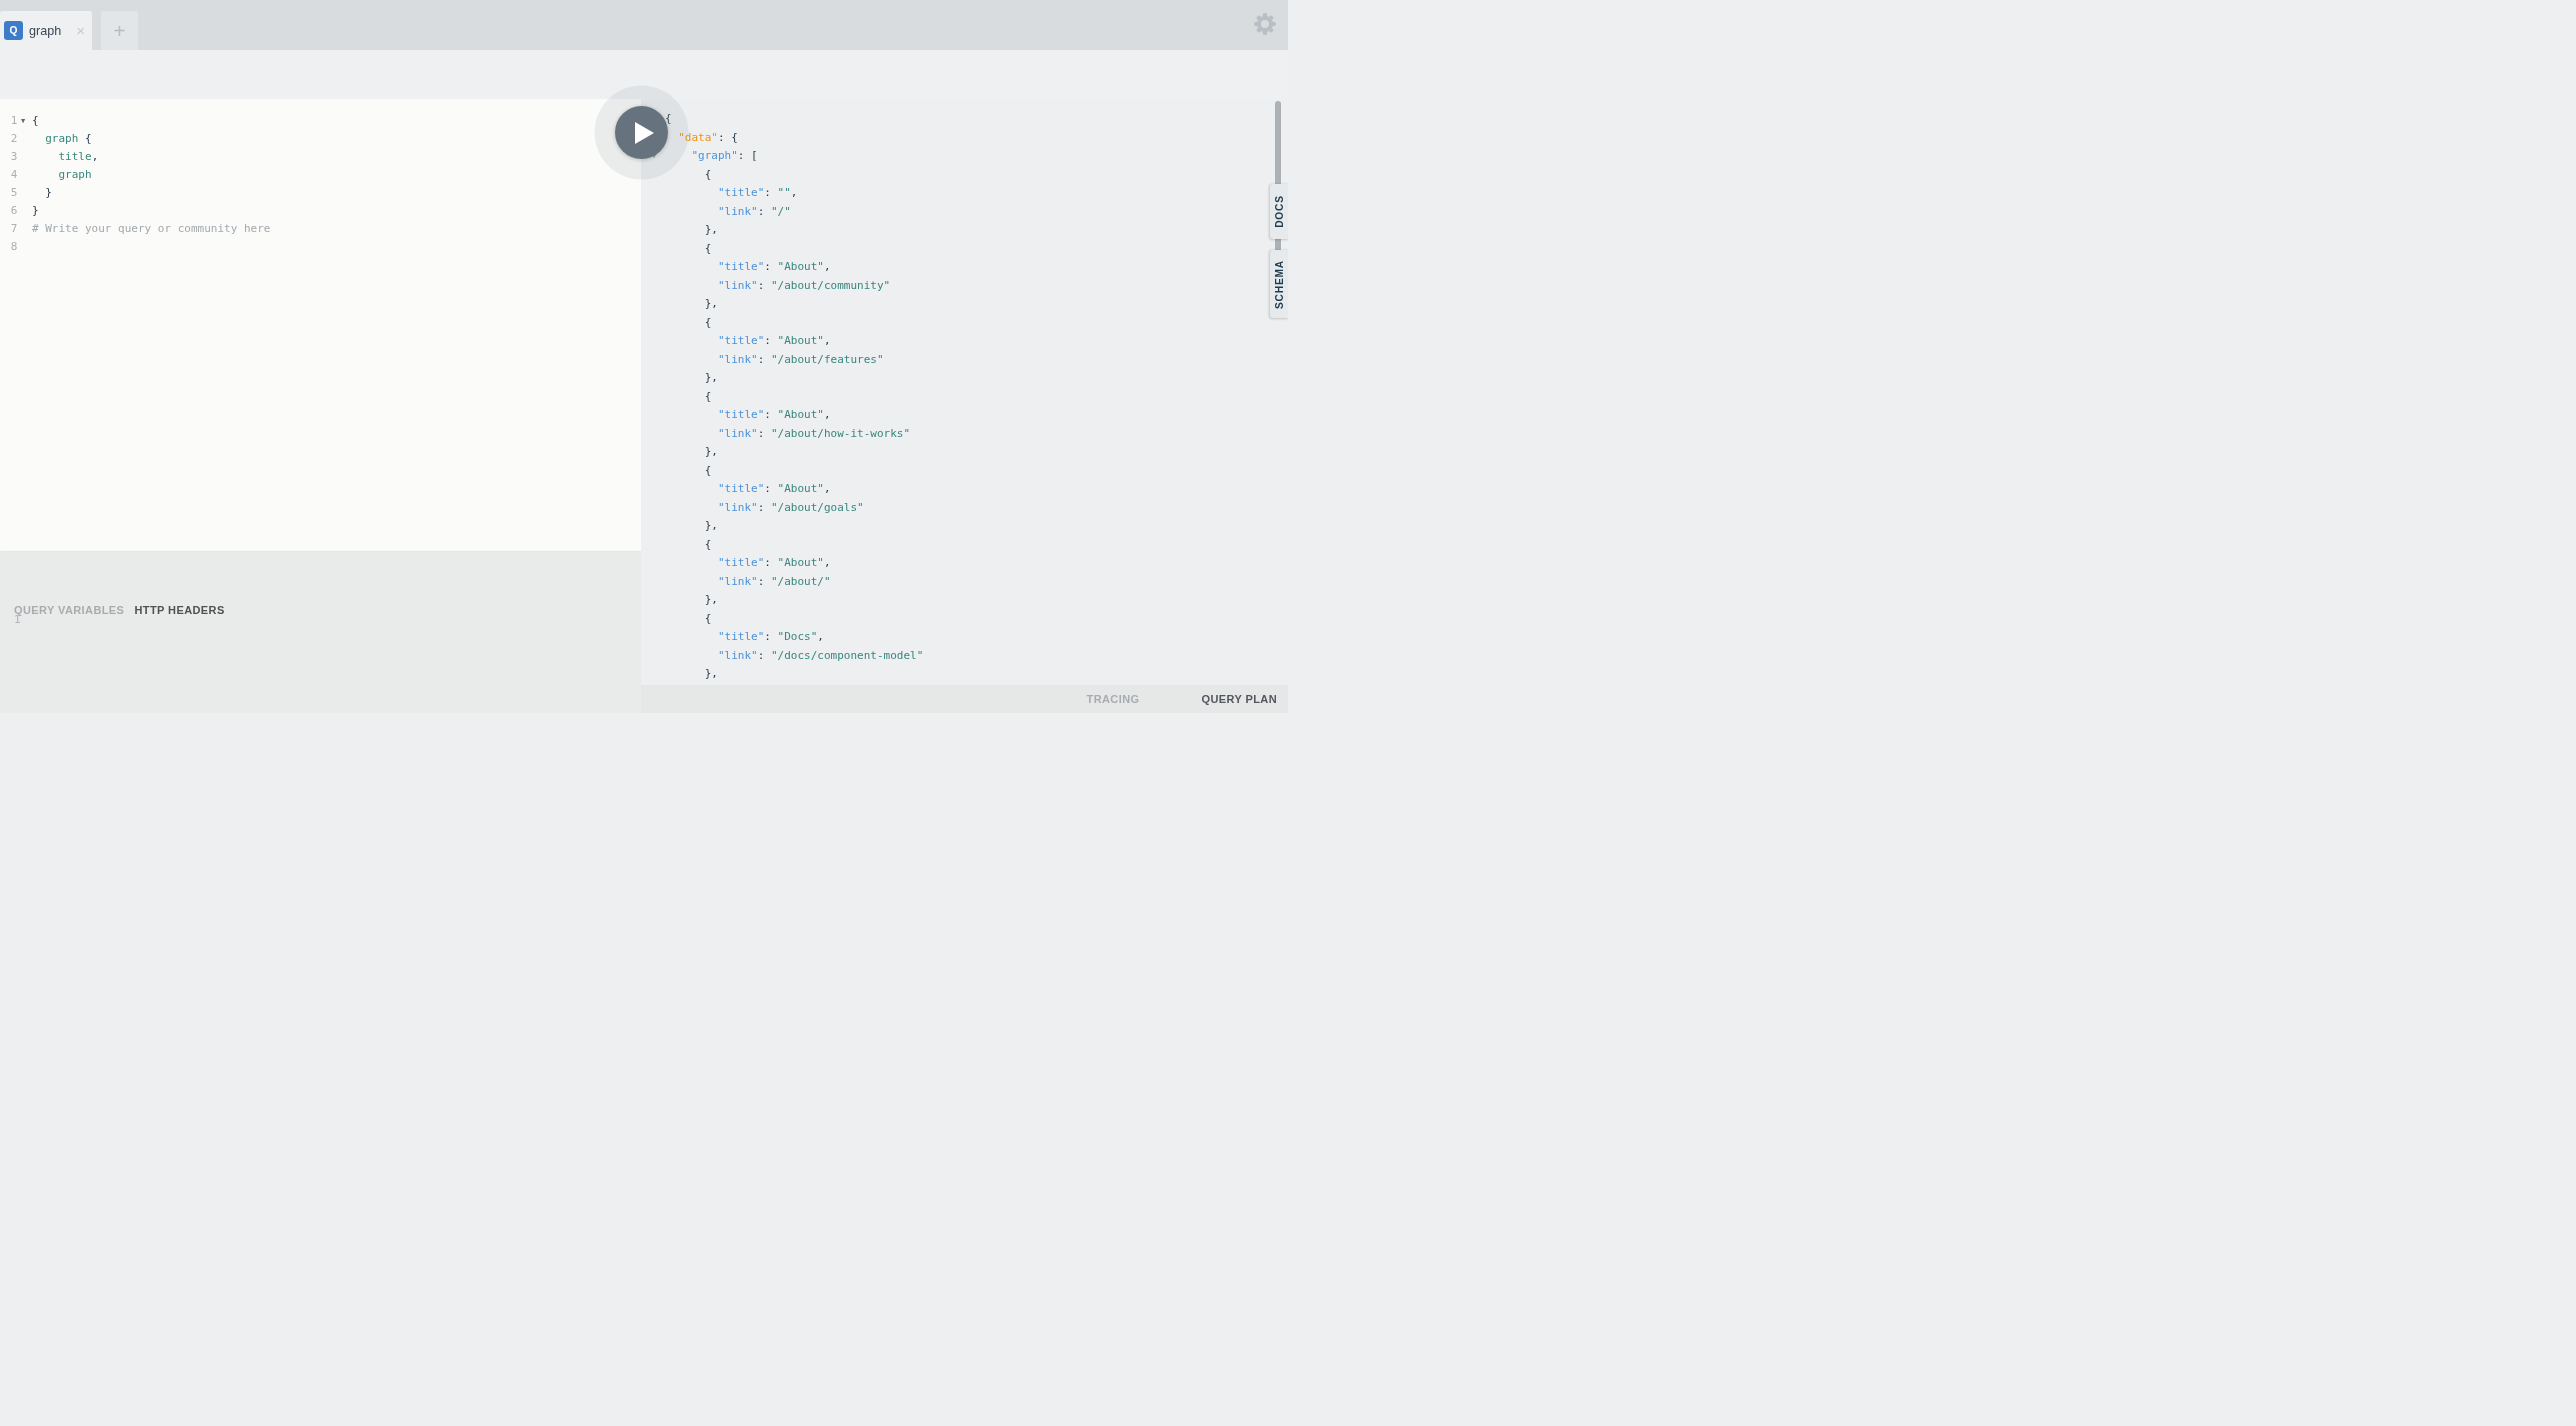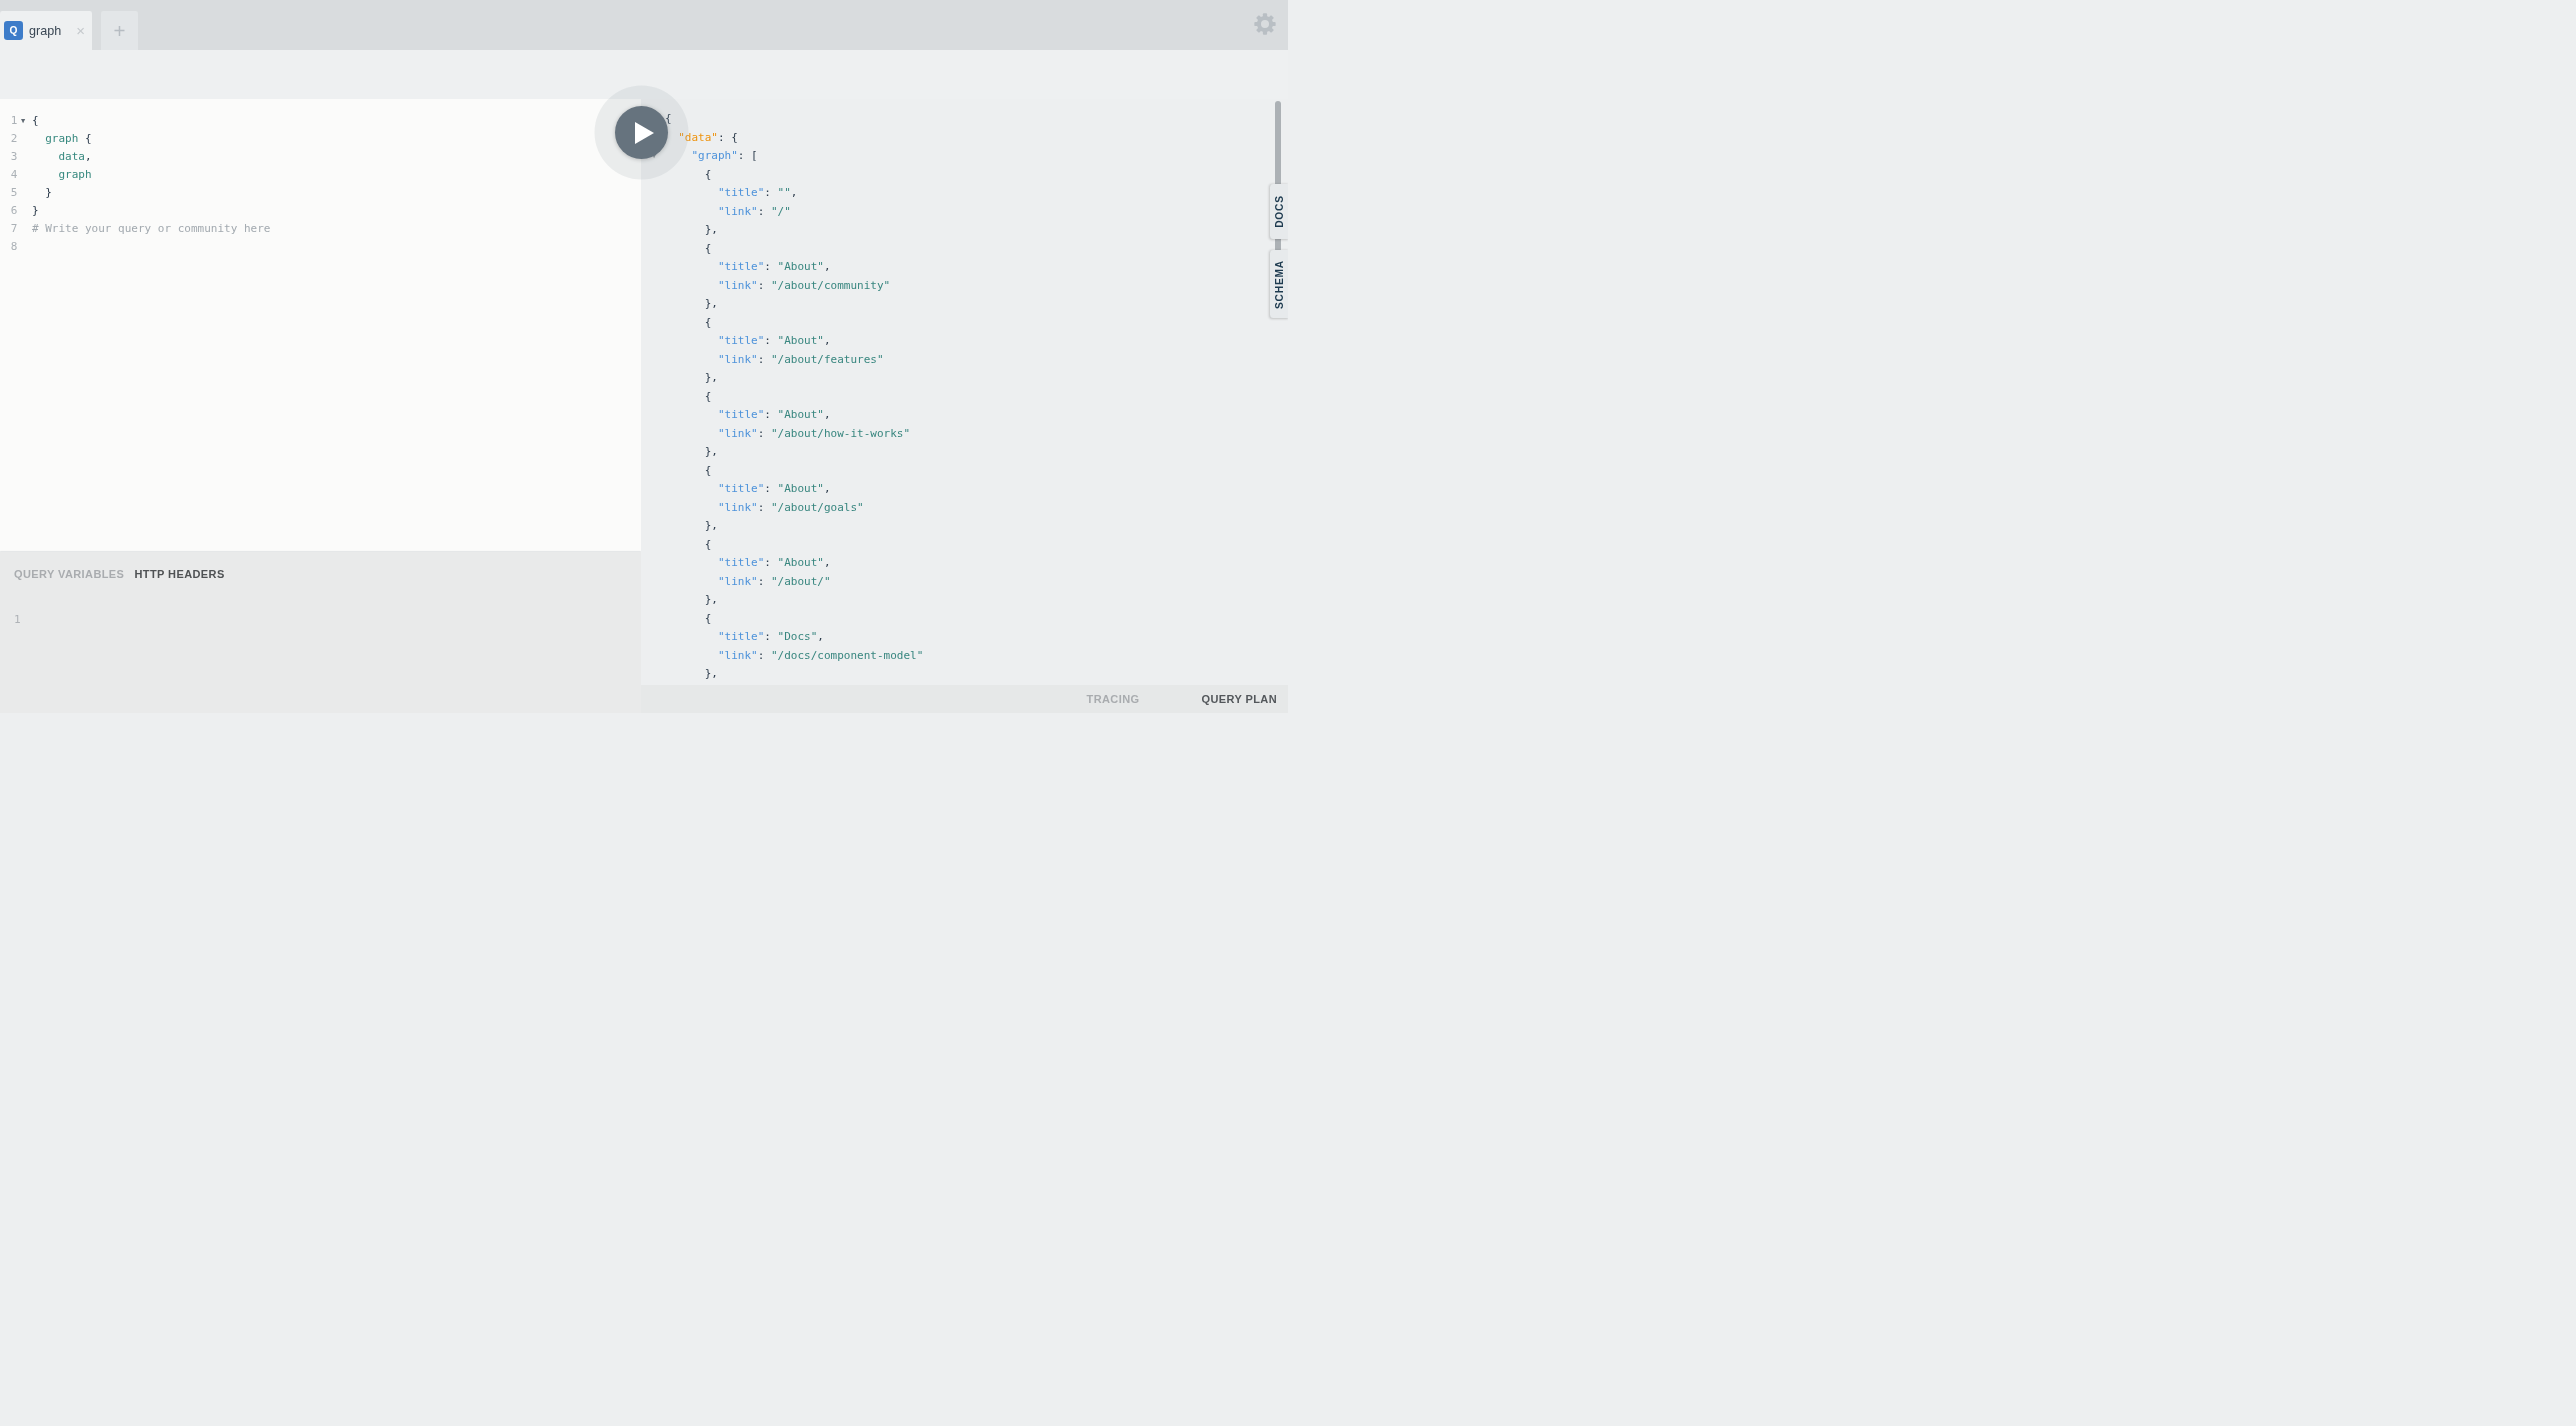--- a/index.html
+++ b/index.html
@@ -50,21 +50,21 @@
   .ed-code { position:absolute; left:32px; top:0; }
 
   .tk-p { color:#2E3D4D; }
   .tk-f { color:#37897F; }
   .tk-c { color:#A2A9AF; }
 
   
   .varpanel { position:absolute; left:0; top:552px; width:641px; height:162px; background:#E9EAEA;
               box-shadow:0 -0.8px 1.6px rgba(0,0,0,0.06); }
   .var-tabs { position:absolute; left:14px; top:16px; display:flex; gap:10.2px; }
-  .var-tab { font-size:11px; font-weight:600; letter-spacing:0.4px; cursor:pointer; }
+  .var-tab { font-size:11px; font-weight:600; letter-spacing:0.4px; cursor:pointer;margin-top:36px; }
   .var-tab.inactive { color:#A9ACAF; }
   .var-tab.active { color:#4F5254; }
   .var-num { position:absolute; left:14px; top:61px; font-family:"DejaVu Sans Mono","Liberation Mono",monospace;
              font-size:11px; color:#AFB3B7; }
 
   
   .response { position:absolute; left:641px; top:99px; width:647px; height:614px; background:#EDEFF0;
               overflow:hidden; }
   .rs-lines { padding-top:11px; }
   .rs-line { position:relative; height:18.5px; line-height:18.5px; padding-left:24px;
@@ -135,21 +135,21 @@
     <input type="text" value="http://localhost:4000/graphql" style="">
     <span class="url-dot"></span>
   </div>
   <button class="tbtn" id="btn-copycurl">COPY CURL</button>
 </div>
 
 <div class="editor">
   <div class="ed-lines" id="ed-lines">
       <div class="ed-line"><span class="ed-num">1</span><span class="ed-fold">▼</span><span class="ed-code"><span class="tk-p">{</span></span></div>
       <div class="ed-line"><span class="ed-num">2</span><span class="ed-code"><span class="tk-p">  </span><span class="tk-f">graph</span><span class="tk-p"> {</span></span></div>
-      <div class="ed-line"><span class="ed-num">3</span><span class="ed-code"><span class="tk-p">    </span><span class="tk-f">data</span><span class="tk-p">,</span></span></div>
+      <div class="ed-line"><span class="ed-num">3</span><span class="ed-code"><span class="tk-p">    </span><span class="tk-f">title</span><span class="tk-p">,</span></span></div>
       <div class="ed-line"><span class="ed-num">4</span><span class="ed-code"><span class="tk-p">    </span><span class="tk-f">graph</span></span></div>
       <div class="ed-line"><span class="ed-num">5</span><span class="ed-code"><span class="tk-p">  }</span></span></div>
       <div class="ed-line"><span class="ed-num">6</span><span class="ed-code"><span class="tk-p">}</span></span></div>
       <div class="ed-line"><span class="ed-num">7</span><span class="ed-code"><span class="tk-c"># Write your query or community here</span></span></div>
       <div class="ed-line"><span class="ed-num">8</span><span class="ed-code"></span></div>
     </div>
 </div>
 
 <div class="varpanel">
   <div class="var-tabs">

